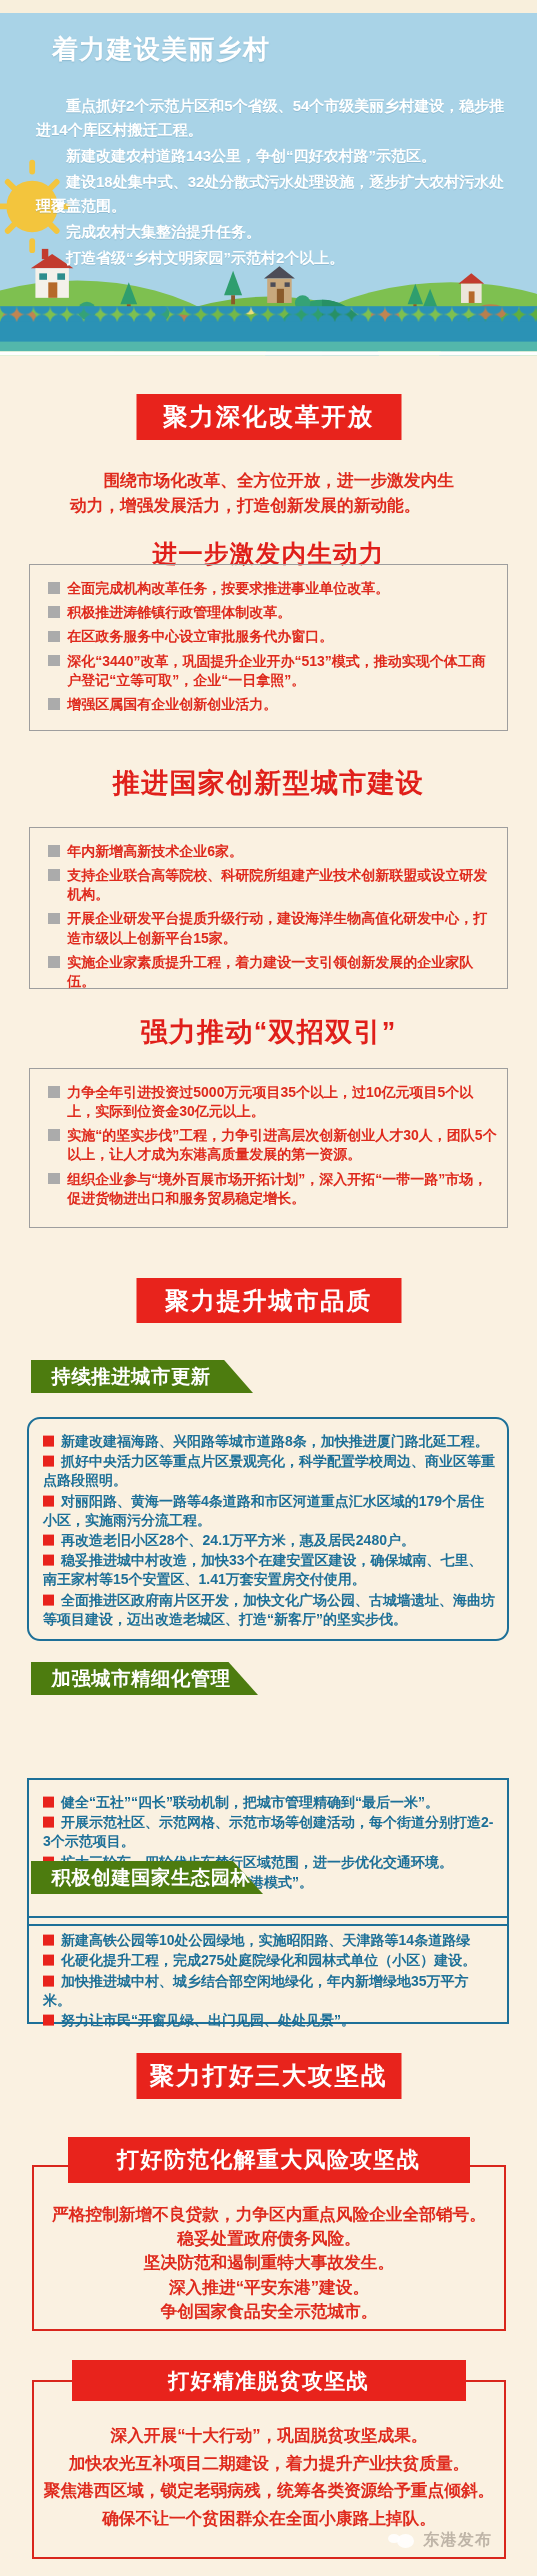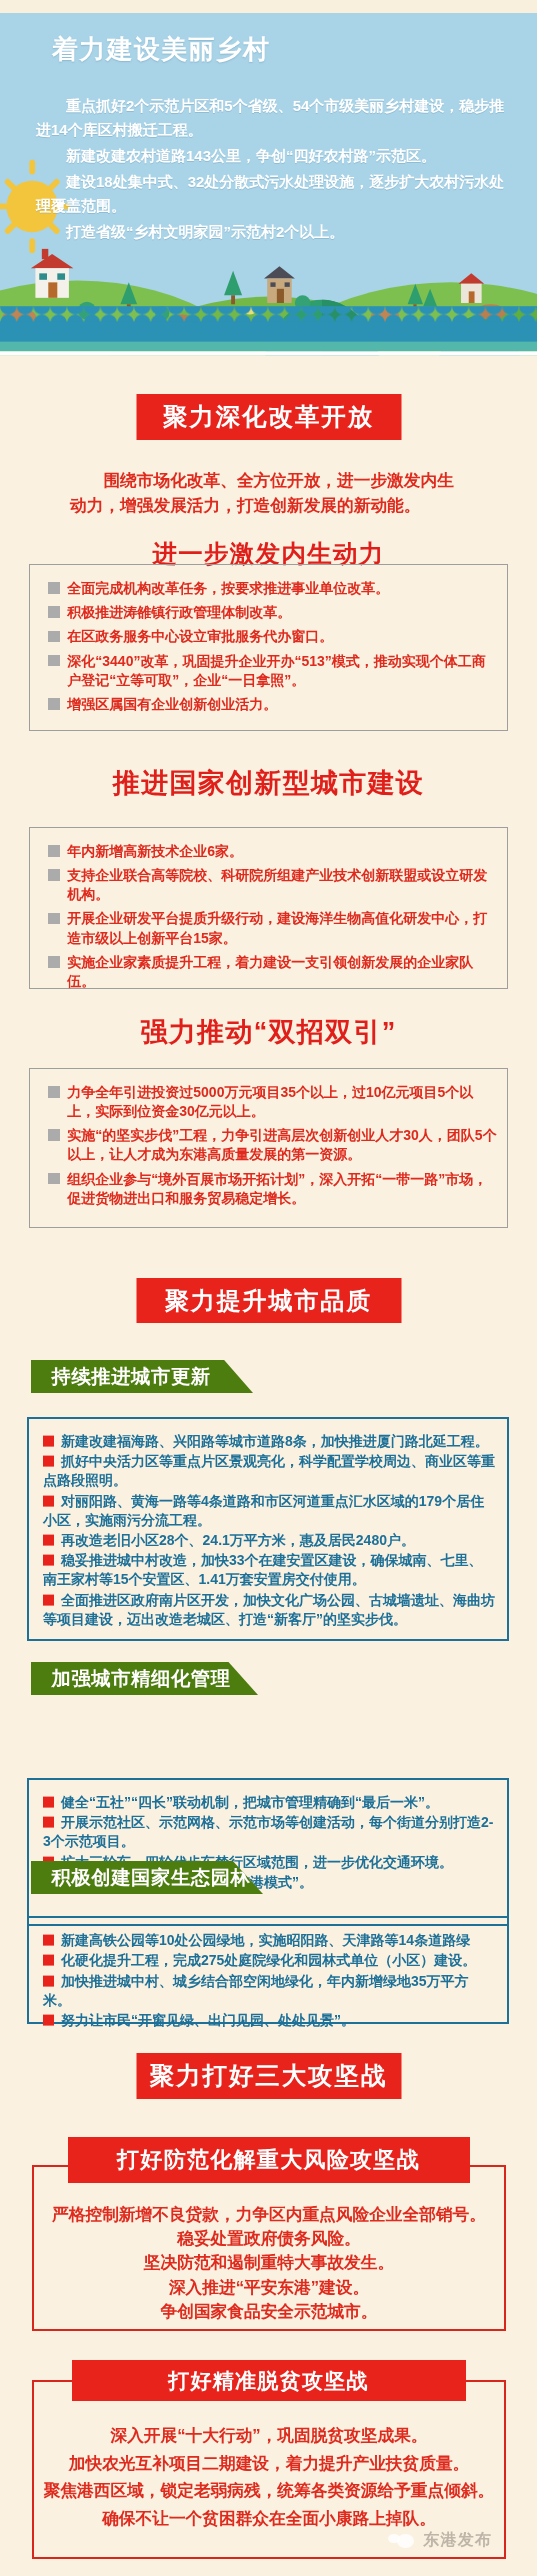--- a/index.html
+++ b/index.html
@@ -41,21 +41,21 @@
   
   .bluebanner{position:absolute;left:31px;background:#4d7c0f;color:#ffffff;font-weight:bold;
               font-size:19.3px;height:33px;line-height:33px;padding-left:20.6px;box-sizing:border-box;
               clip-path:polygon(0 0,87% 0,100% 100%,0 100%);letter-spacing:0.6px;}
   .bb1{top:1360px;width:222px;}
   .bb2{top:1662px;width:227px;}
   .bb3{top:1861px;width:232px;}
   
   .bluebox{position:absolute;left:27px;width:482px;border:2.6px solid #1d7098;box-sizing:border-box;
            padding:13px 11.6px 5.2px 14px;}
-  .blb1{top:1417px;height:224px;}
+  .blb1{top:1417px;height:224px;border-radius:13px;}
   .blb2{top:1778px;height:148px;}
   .blb3{top:1916px;height:108px;}
   .bluebox p{margin:0 0 1.3px 0;font-size:14px;font-weight:bold;color:#1d7098;line-height:1.36;}
   .rsq{display:inline-block;width:11px;height:11px;background:#e8231c;margin-right:7px;transform:translateY(0.6px);}
   
   .battlebanner{position:absolute;left:50%;transform:translateX(-50%);background:#e8231c;color:#ffffff;
                 font-weight:bold;text-align:center;z-index:2;letter-spacing:1.3px;}
   .bt1{top:2137px;width:402px;height:46px;line-height:46px;font-size:22px;}
   .bt2{top:2360px;width:394px;height:41px;line-height:41px;font-size:21px;text-align:center;}
   .battlebox{position:absolute;left:32px;width:474px;border:2.6px solid #d9261c;box-sizing:border-box;z-index:1;}
@@ -157,20 +157,21 @@
         <rect x="0" y="479" width="834" height="32" fill="#2b92b5"></rect>
         <rect x="0" y="510" width="834" height="15" fill="#53b7ab"></rect>
         <rect x="0" y="525" width="834" height="7" fill="#ffffff"></rect>
       </g>
     </svg>
     <div class="hero-title">着力建设美丽乡村</div>
     <div class="hero-text">
       <p>重点抓好2个示范片区和5个省级、54个市级美丽乡村建设，稳步推进14个库区村搬迁工程。</p>
       <p>新建改建农村道路143公里，争创“四好农村路”示范区。</p>
       <p>建设18处集中式、32处分散式污水处理设施，逐步扩大农村污水处理覆盖范围。</p>
+      <p>完成农村大集整治提升任务。</p>
       <p>打造省级“乡村文明家园”示范村2个以上。</p>
     </div>
   </div>
 
   <div class="sec-title t1">聚力深化改革开放</div>
   <p class="intro">围绕市场化改革、全方位开放，进一步激发内生动力，增强发展活力，打造创新发展的新动能。</p>
 
   <h2 class="h2red h21">进一步激发内生动力</h2>
   <div class="graybox gb1">
     <div class="gitem">

